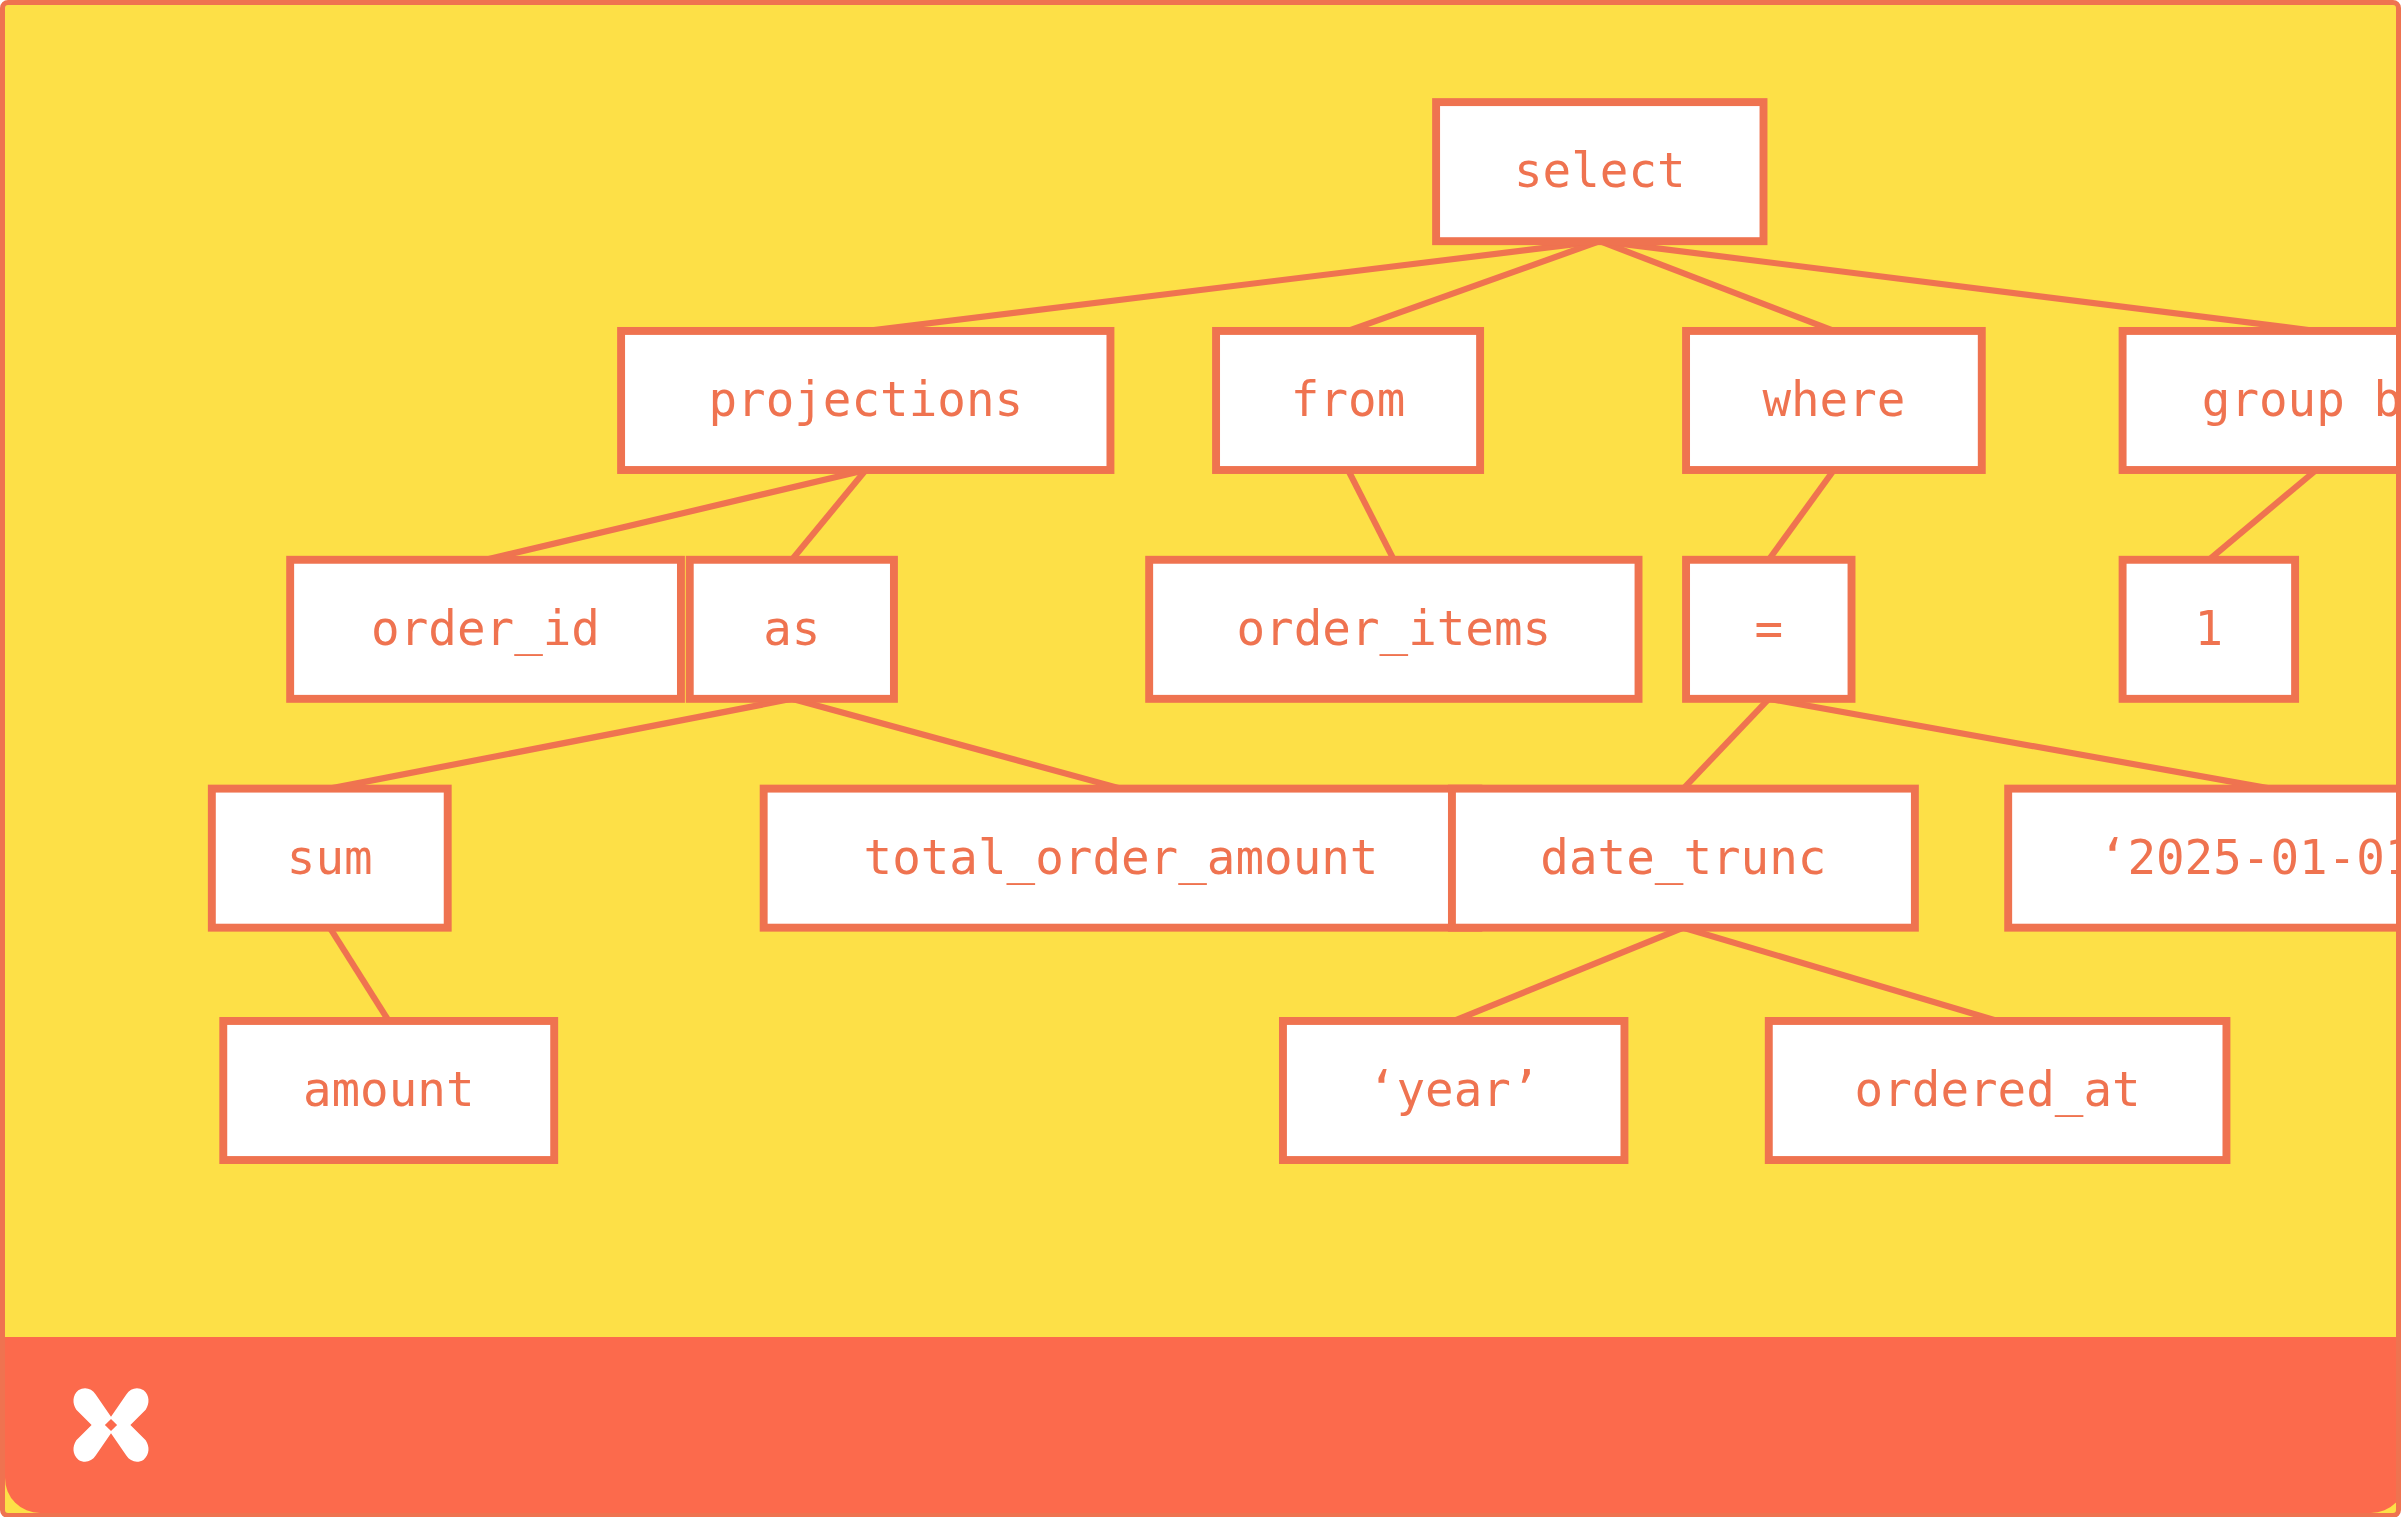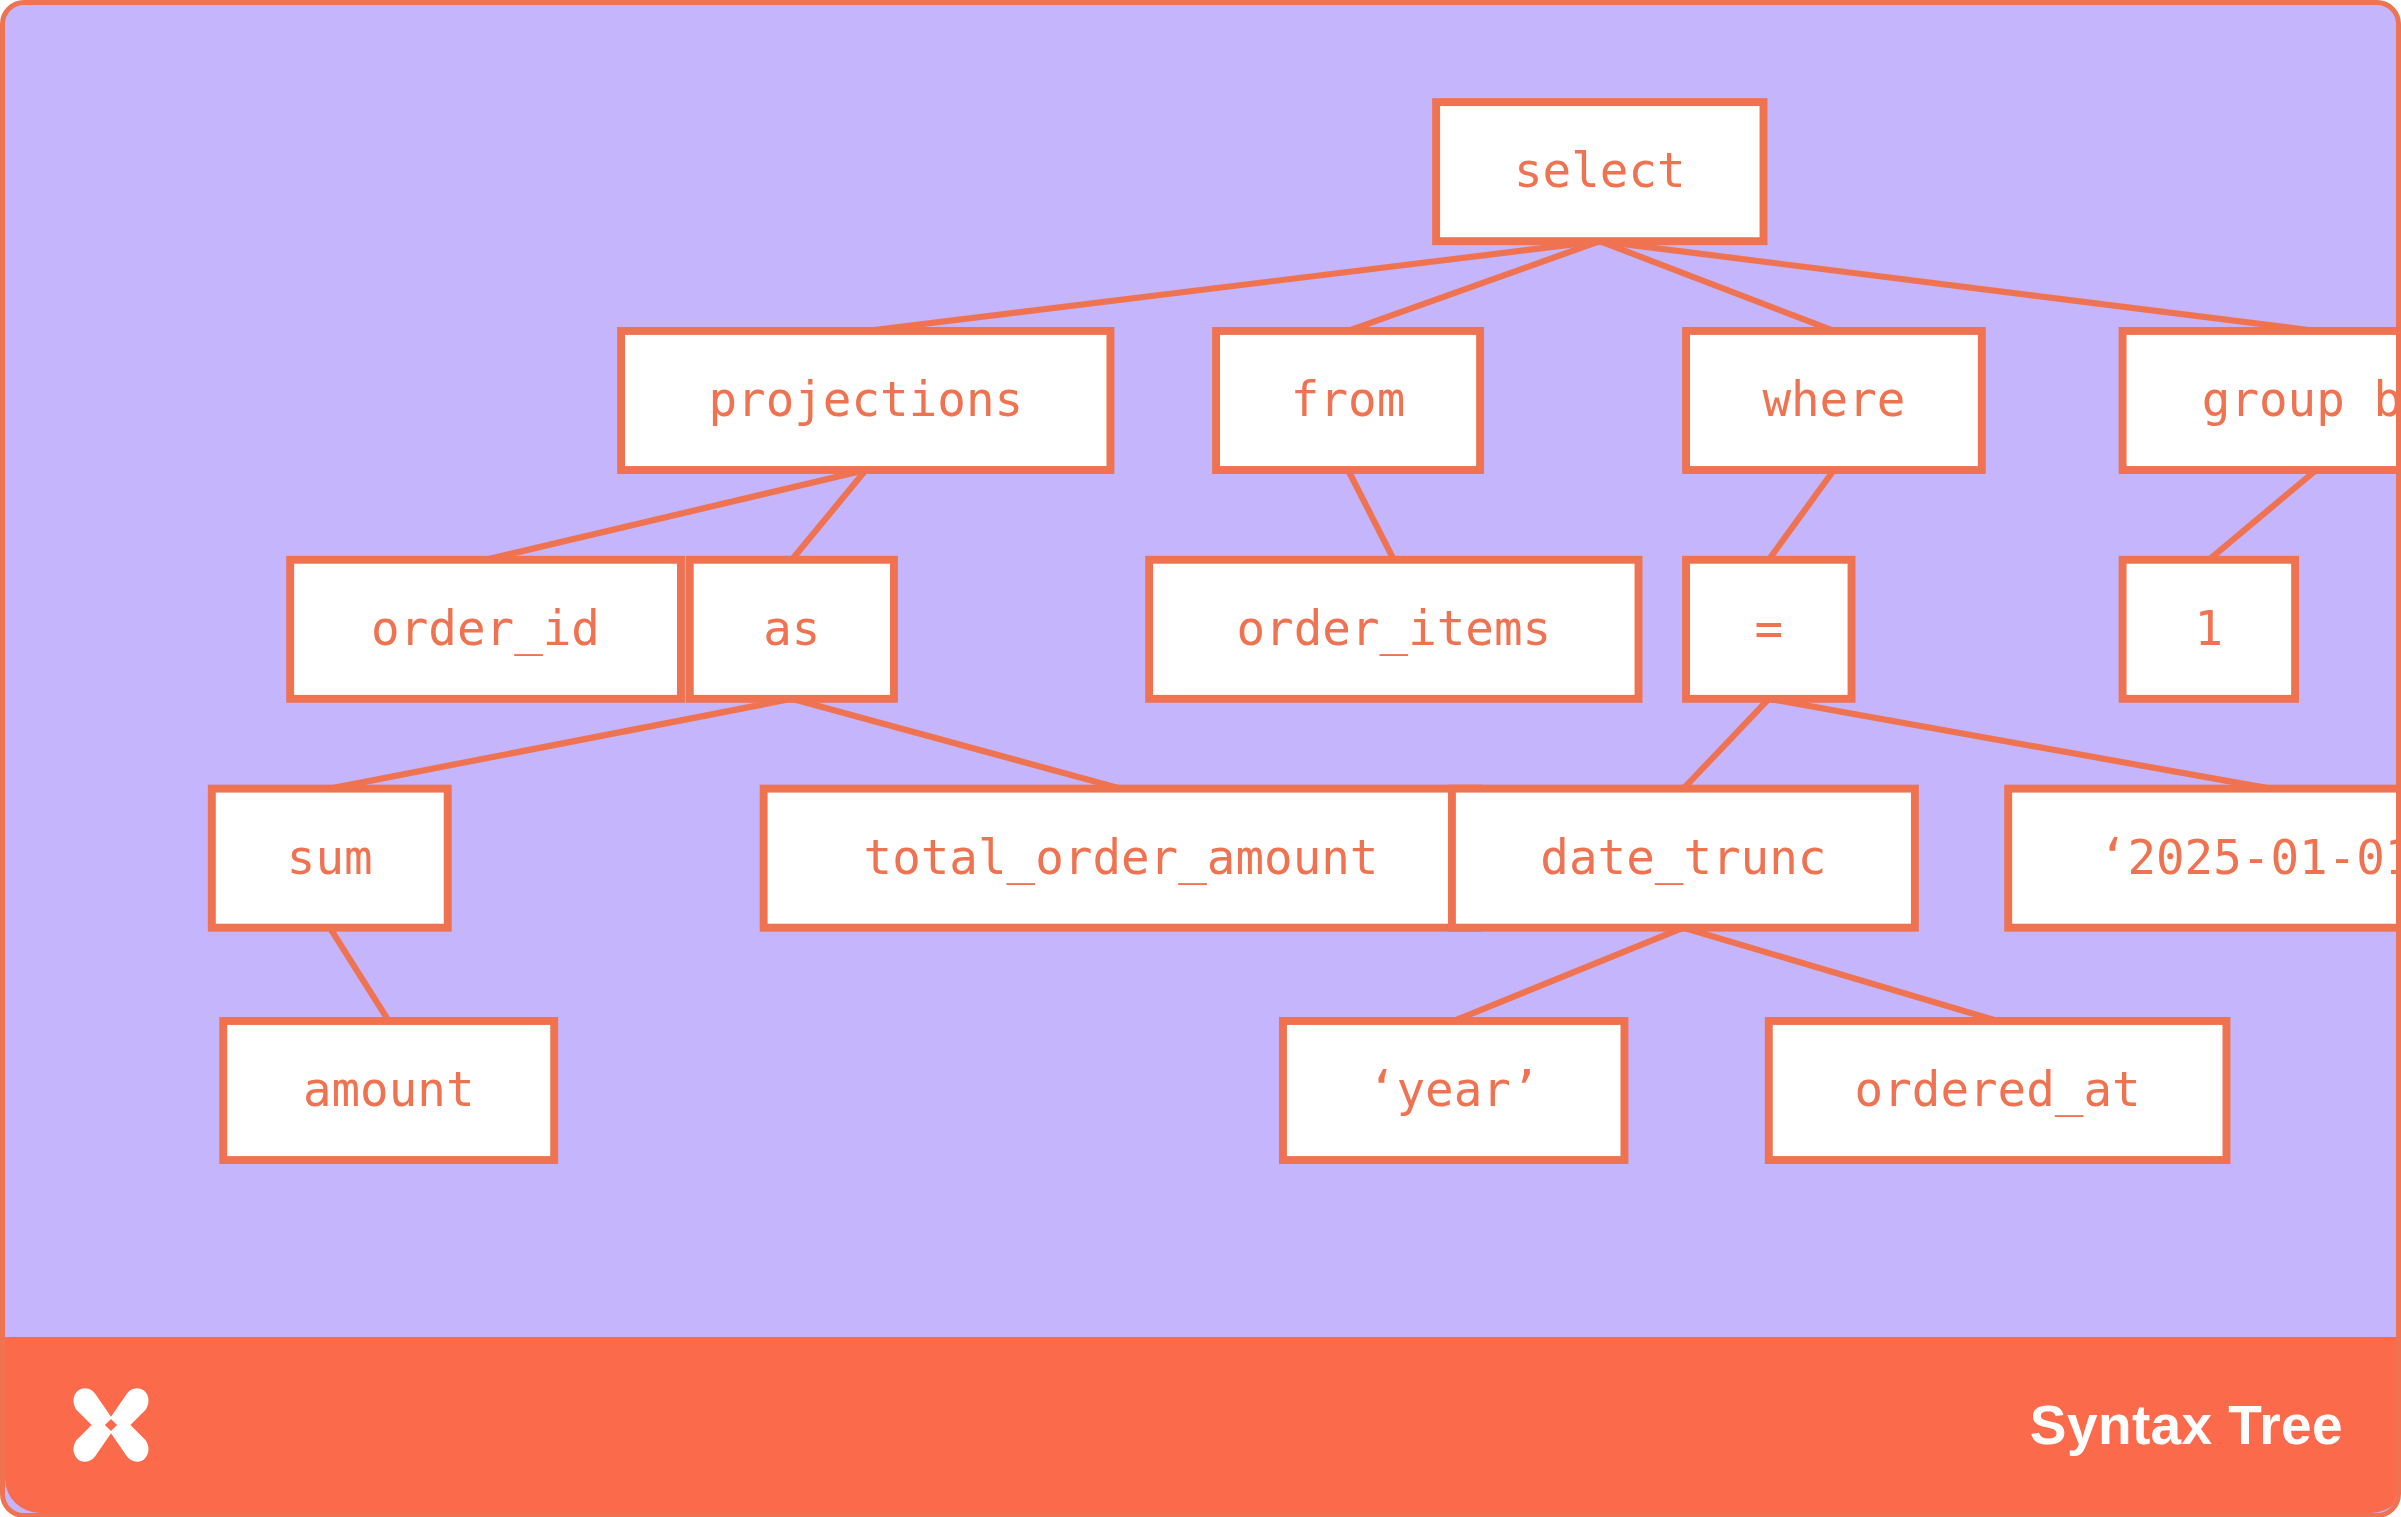--- a/index.html
+++ b/index.html
@@ -20,22 +20,22 @@
   }
 
   
   .card {
     position: absolute;
     left: 0;
     top: 0;
     width: 2401px;
     height: 1518px;
     box-sizing: border-box;
-    border-radius: 24px;
-    background: #c4b5fd;
+    border-radius: 8px;
+    background: #fde047;
     border: 5.3px solid #ef7350;
     overflow: hidden;
   }
 
   
   .tree-canvas {
     position: absolute;
     left: 0;
     top: 0;
     width: 2401px;
@@ -197,18 +197,17 @@
       </svg>
     </div>
 
     <div class="footer-bar">
       <svg class="brand-logo" viewBox="0 0 100 100" xmlns="http://www.w3.org/2000/svg">
         <path d="M18 16 C24 12 31 14 35 20 L50 42 L65 20 C69 14 76 12 82 16 C88 21 88 29 84 35
                  L69 50 L84 65 C88 71 88 79 82 84 C76 88 69 86 65 80 L50 58 L35 80
                  C31 86 24 88 18 84 C12 79 12 71 16 65 L31 50 L16 35 C12 29 12 21 18 16 Z" fill="#ffffff"></path>
         <path d="M50 44 L56 50 L50 56 L44 50 Z" fill="#fc6a4c"></path>
       </svg>
-      <div class="footer-title">Syntax Tree</div>
     </div>
 
   </div>
 </div>
 
 
 </body></html>

